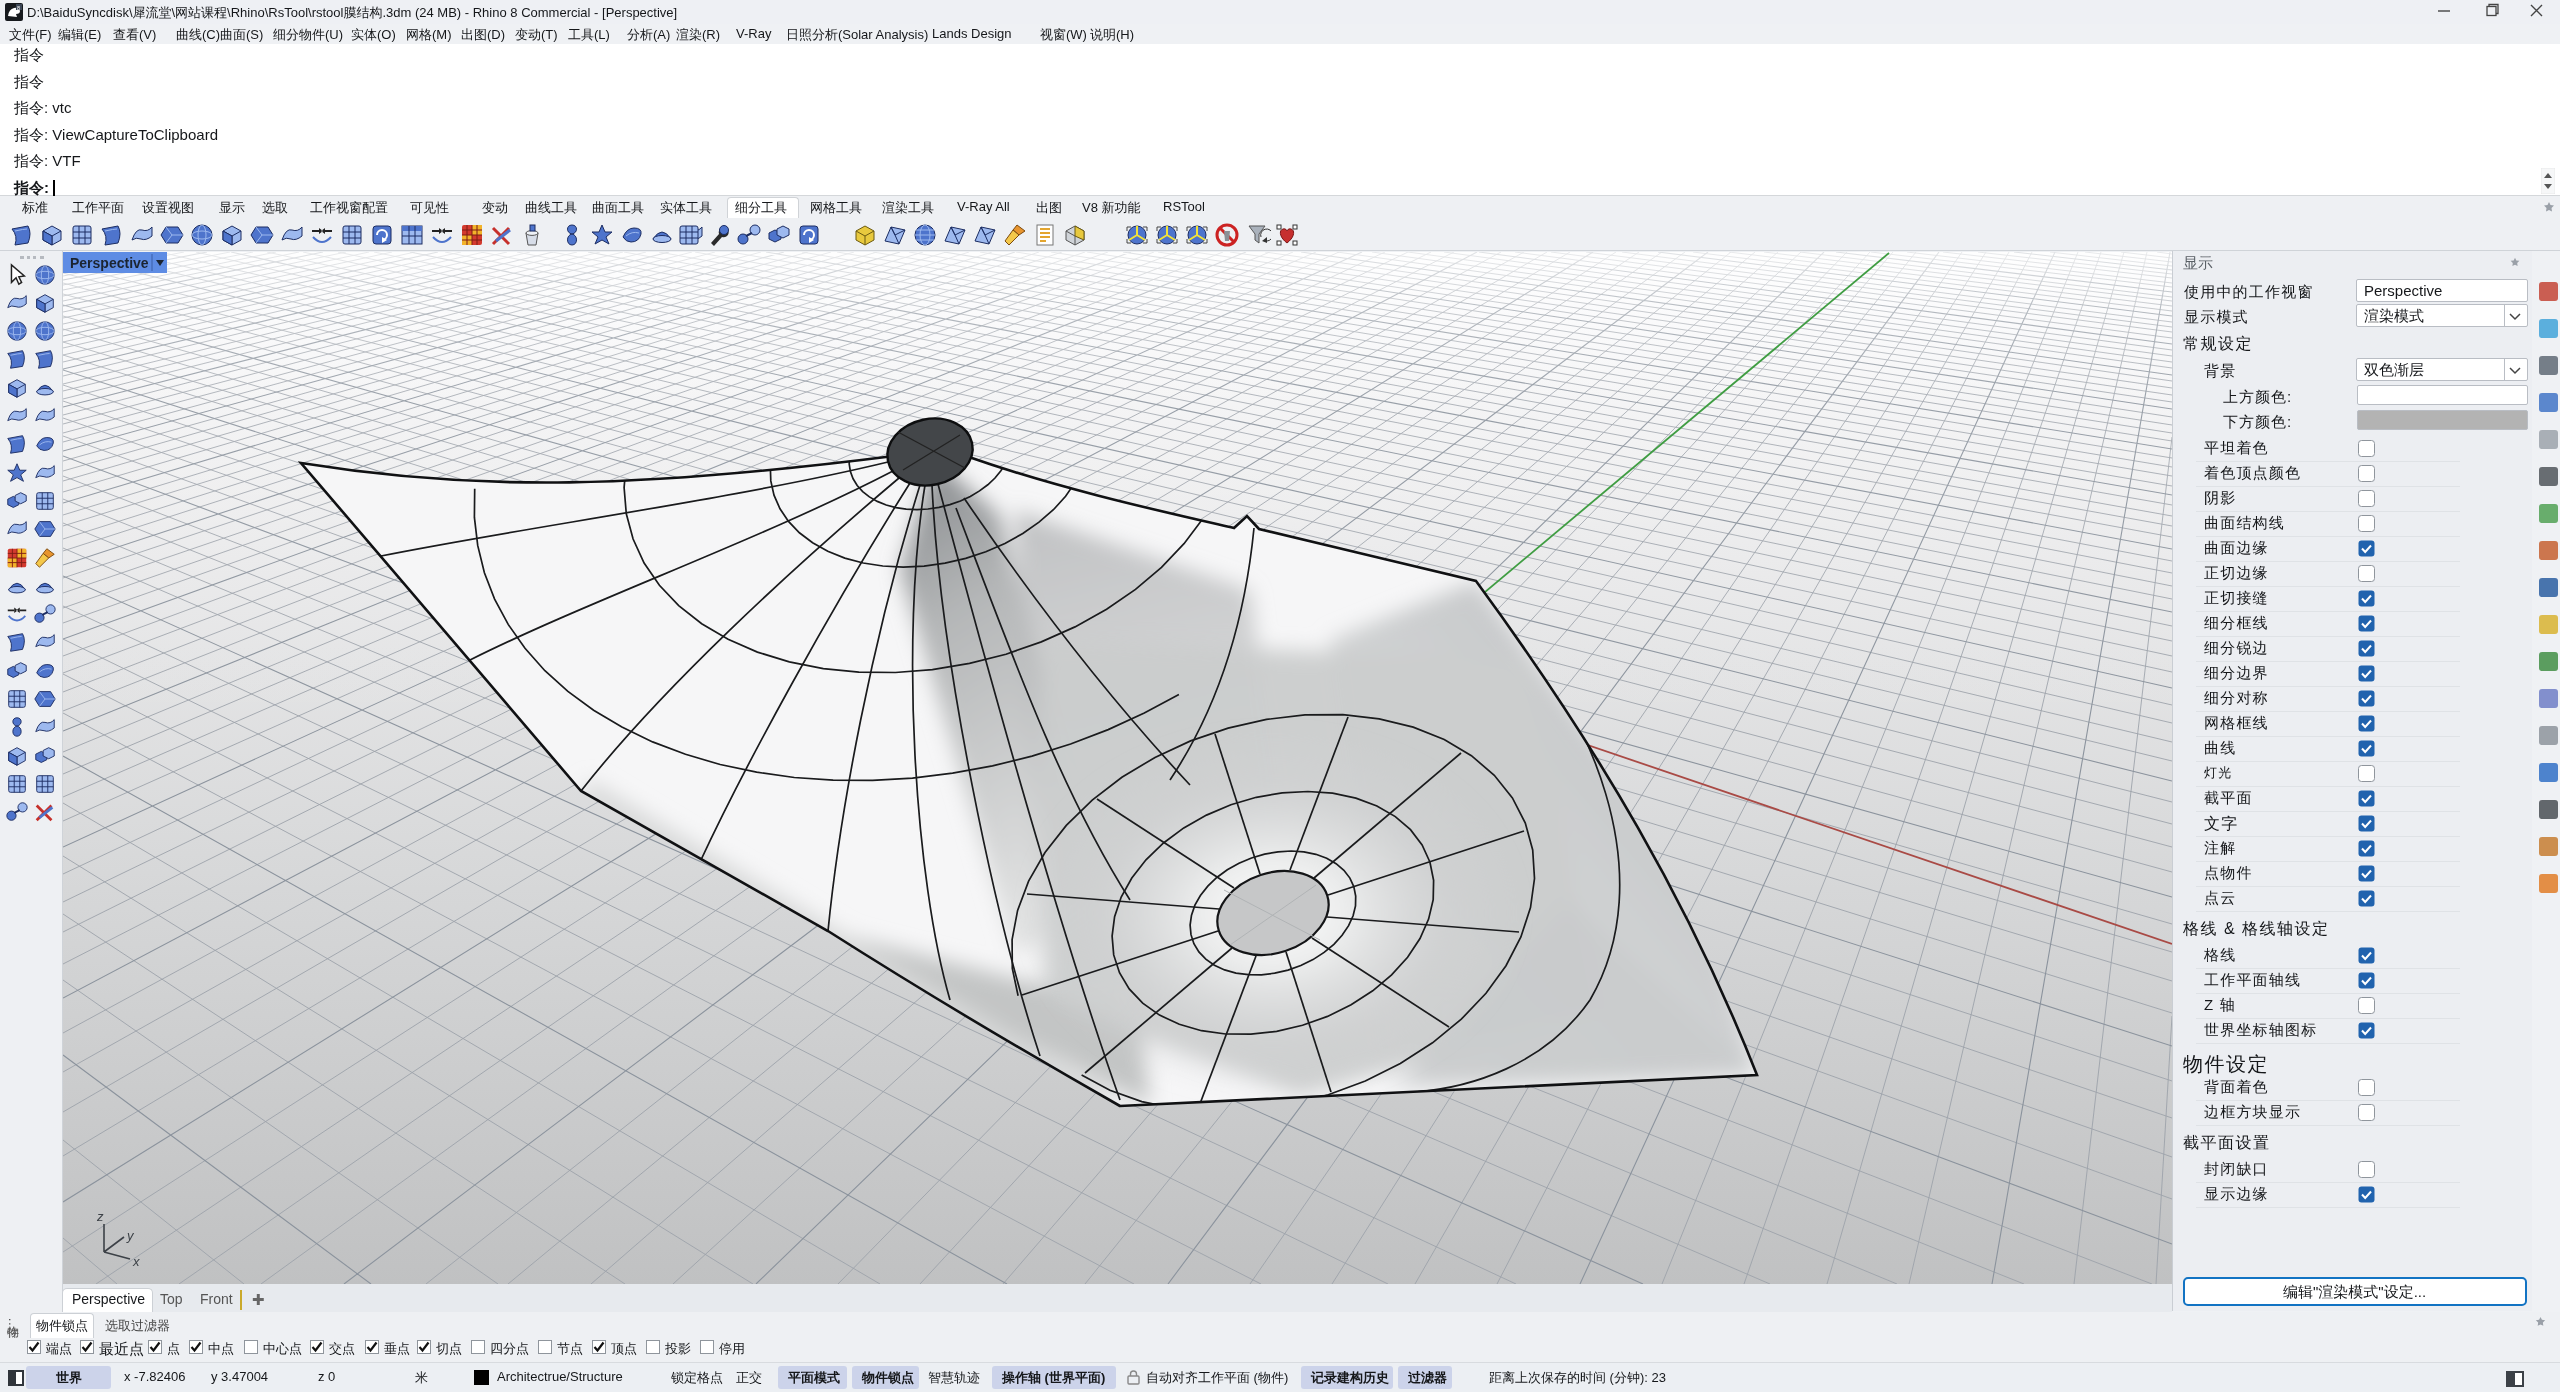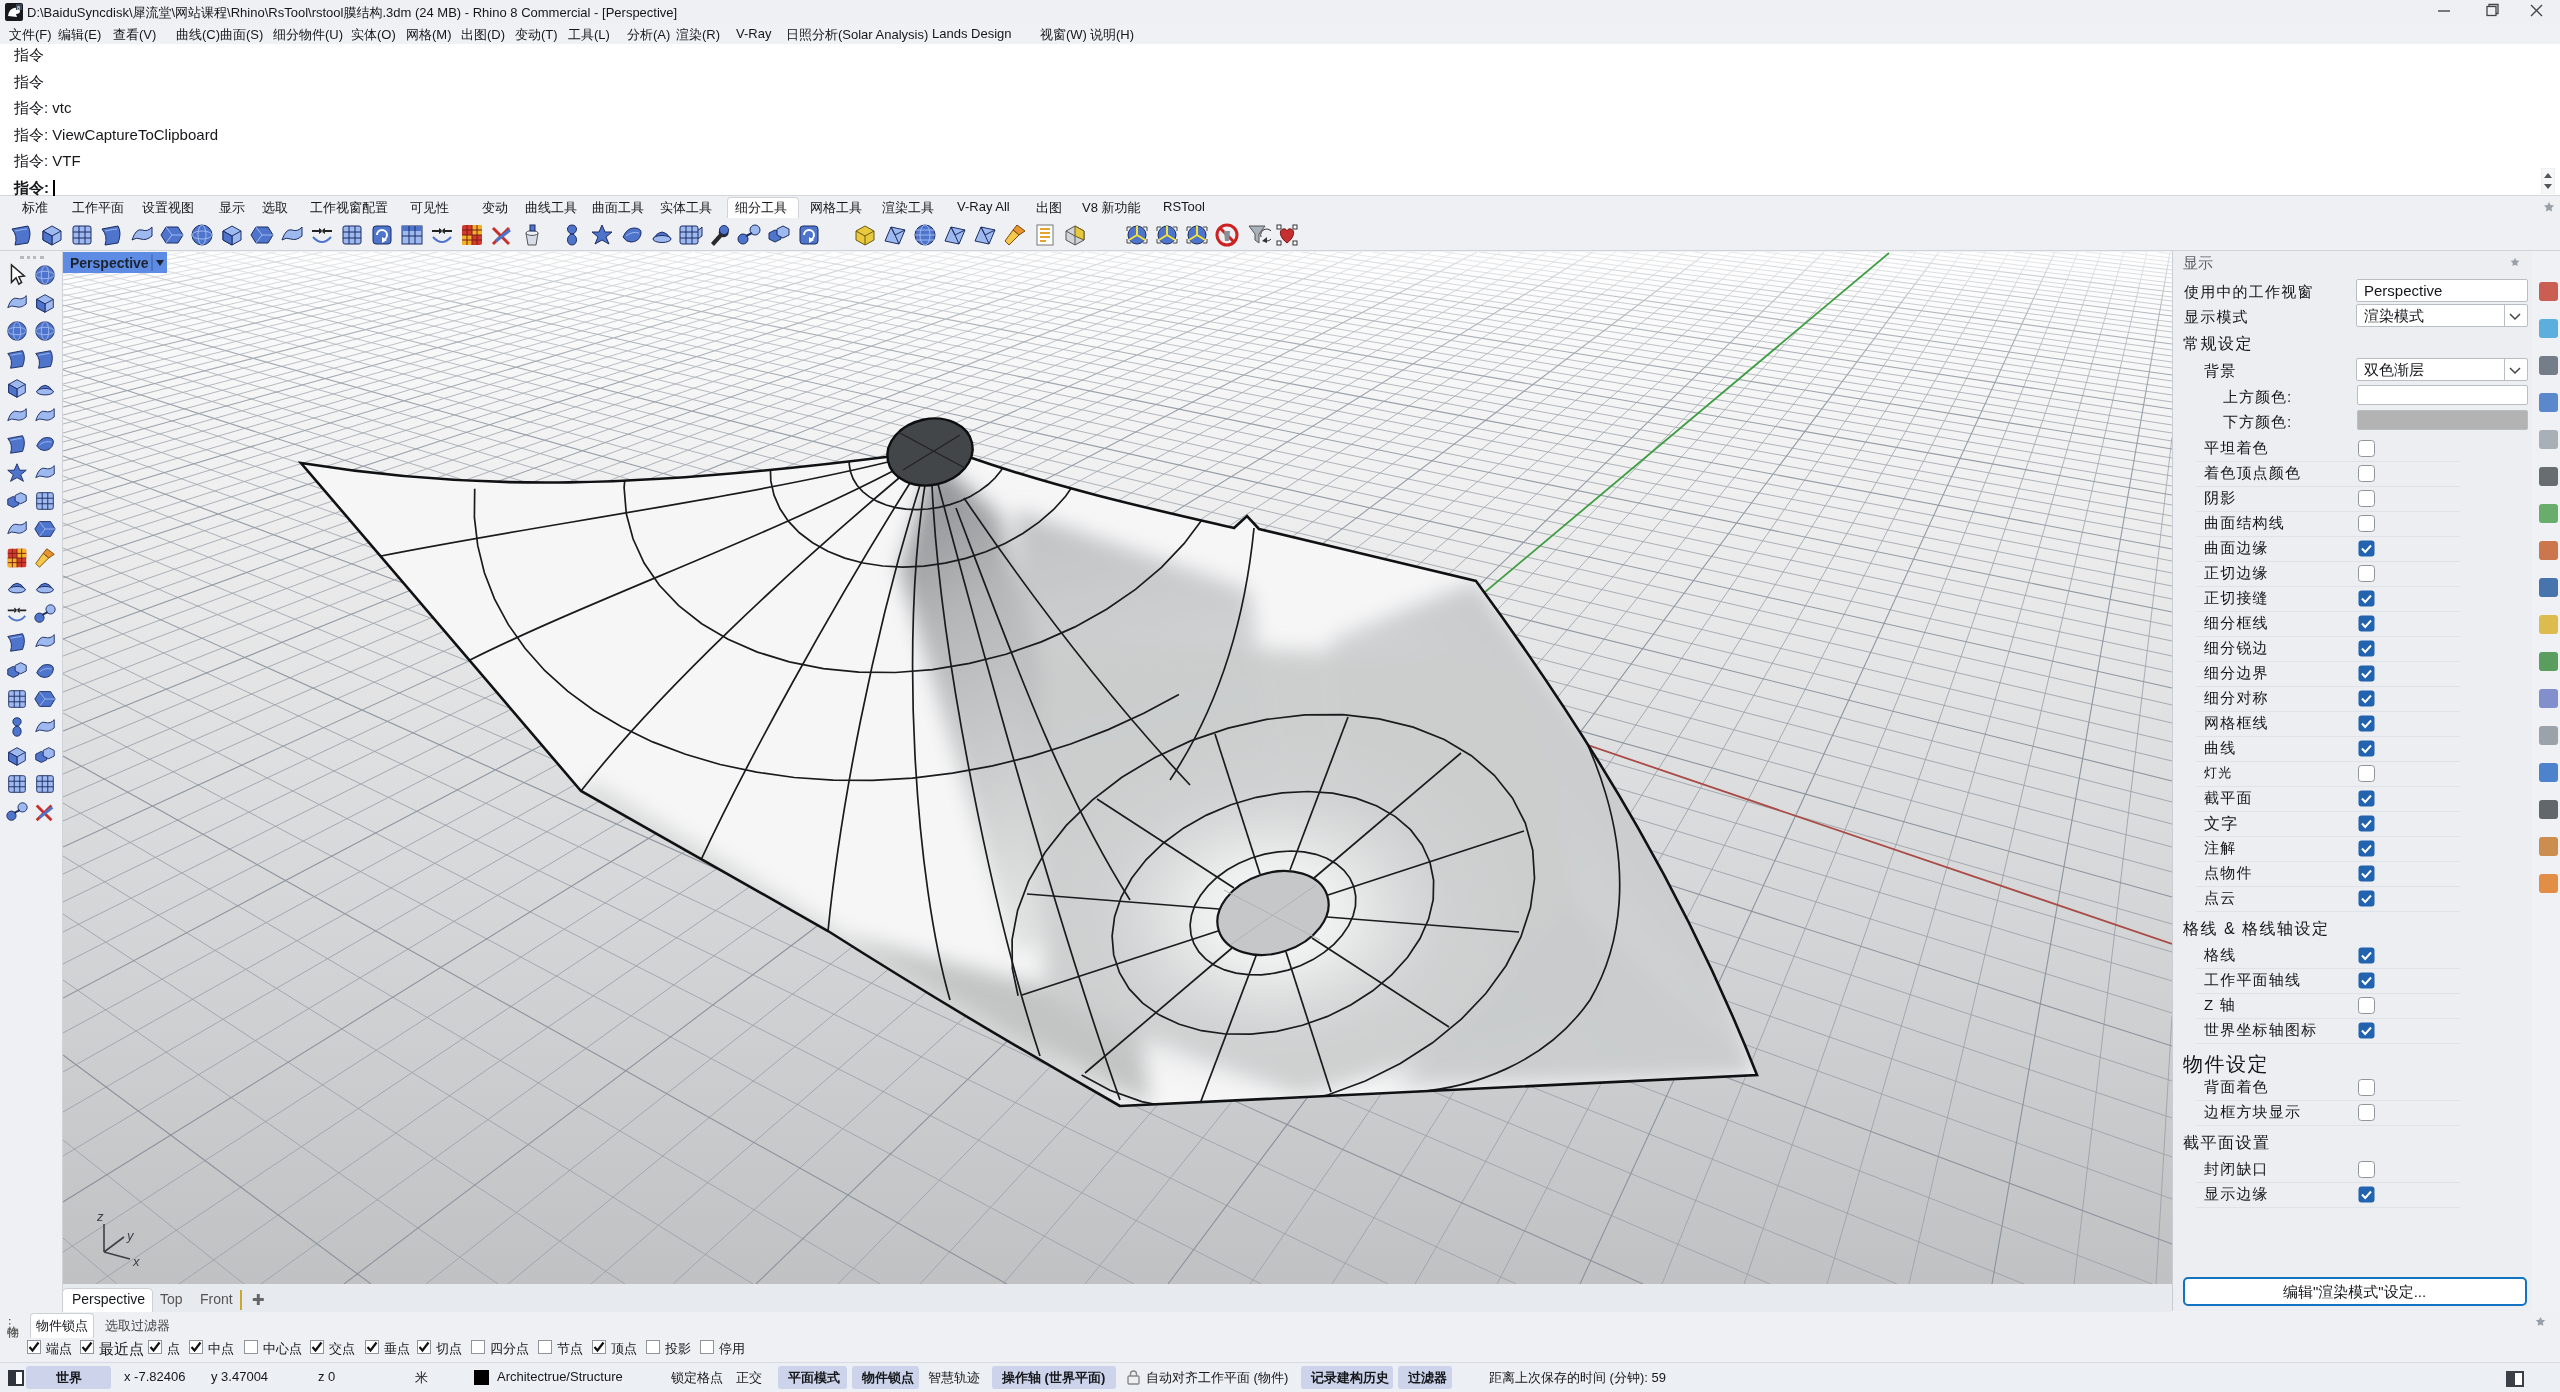--- a/index.html
+++ b/index.html
@@ -832,19 +832,19 @@
 <div class="t" style="left:1002px;top:1369px;font-size:13px;font-weight:bold">操作轴 (世界平面)</div>
 <svg class="abs" style="left:1127px;top:1370px" width="13" height="15" viewBox="0 0 13 15">
     <rect x="1" y="6" width="11" height="8" rx="1" fill="none" stroke="#888" stroke-width="1.4"></rect>
     <path d="M3.5,6 V4 A3,3 0 0 1 9.5,4 V6" fill="none" stroke="#888" stroke-width="1.4"></path>
   </svg>
 <div class="t" style="left:1146px;top:1369px;font-size:13px">自动对齐工作平面 (物件)</div>
 <div class="abs" style="left:1301px;top:1366px;width:92px;height:23px;background:#ccd3ea;border-radius:3px"></div>
 <div class="t" style="left:1311px;top:1369px;font-size:13px;font-weight:bold">记录建构历史</div>
 <div class="abs" style="left:1398px;top:1366px;width:54px;height:23px;background:#ccd3ea;border-radius:3px"></div>
 <div class="t" style="left:1408px;top:1369px;font-size:13px;font-weight:bold">过滤器</div>
-<div class="t" style="left:1489px;top:1369px;font-size:13px">距离上次保存的时间 (分钟): 59</div>
+<div class="t" style="left:1489px;top:1369px;font-size:13px">距离上次保存的时间 (分钟): 23</div>
 <svg class="abs" style="left:2506px;top:1371px" width="18" height="16" viewBox="0 0 18 16">
     <rect x="0" y="0" width="18" height="16" fill="#3c4147"></rect>
     <rect x="9" y="2" width="7" height="12" fill="#fff"></rect>
   </svg>
 <svg class="abs" style="left:2533px;top:1315px" width="15" height="15" viewBox="0 0 16 16">
     <path d="M8,2 L9.5,5 L13,5.5 L10.5,8 L11,11.5 L8,10 L5,11.5 L5.5,8 L3,5.5 L6.5,5 Z" fill="#9aa0a8"></path>
   </svg>
 </body></html>

